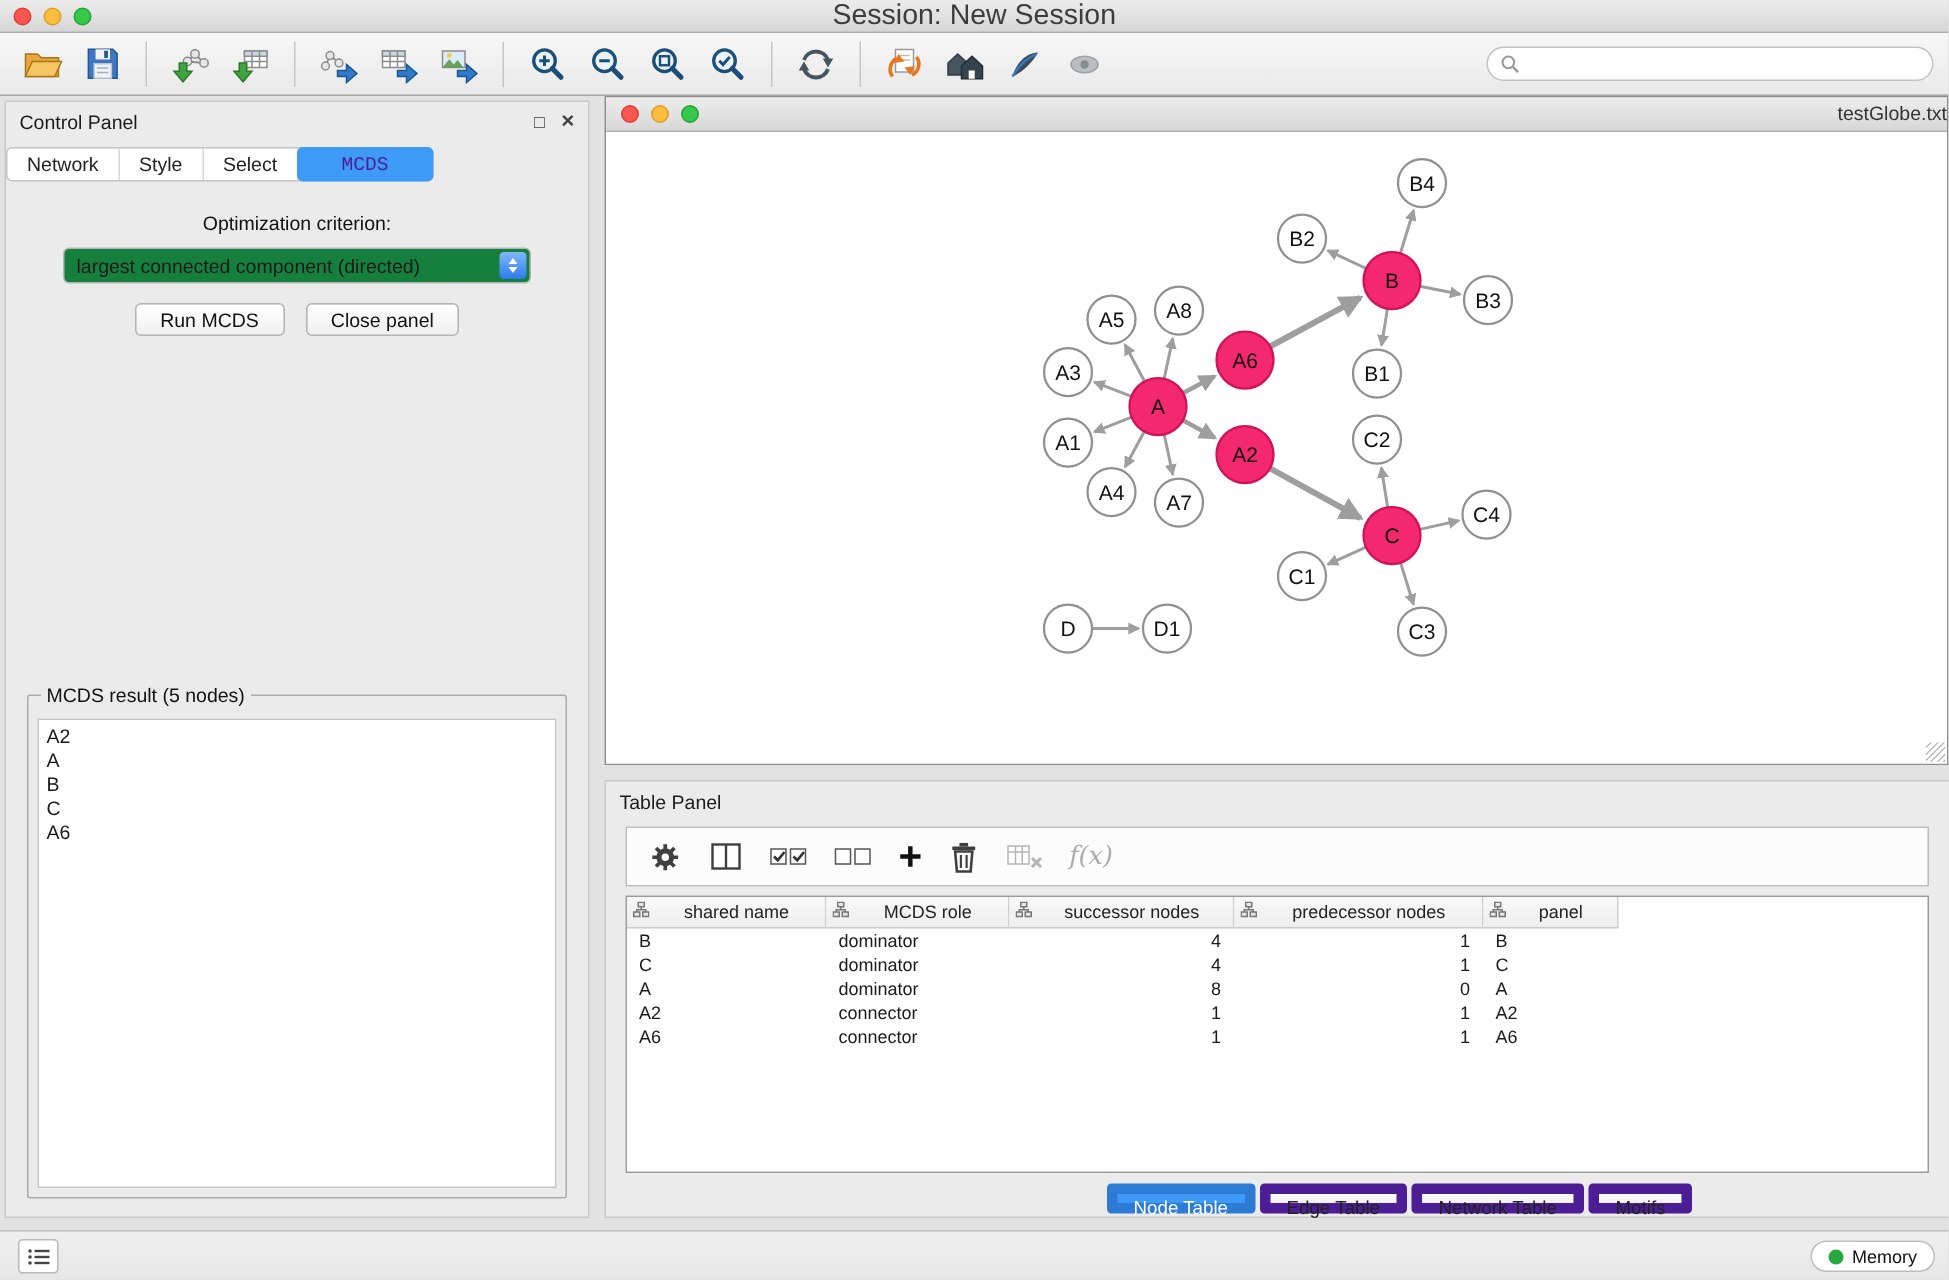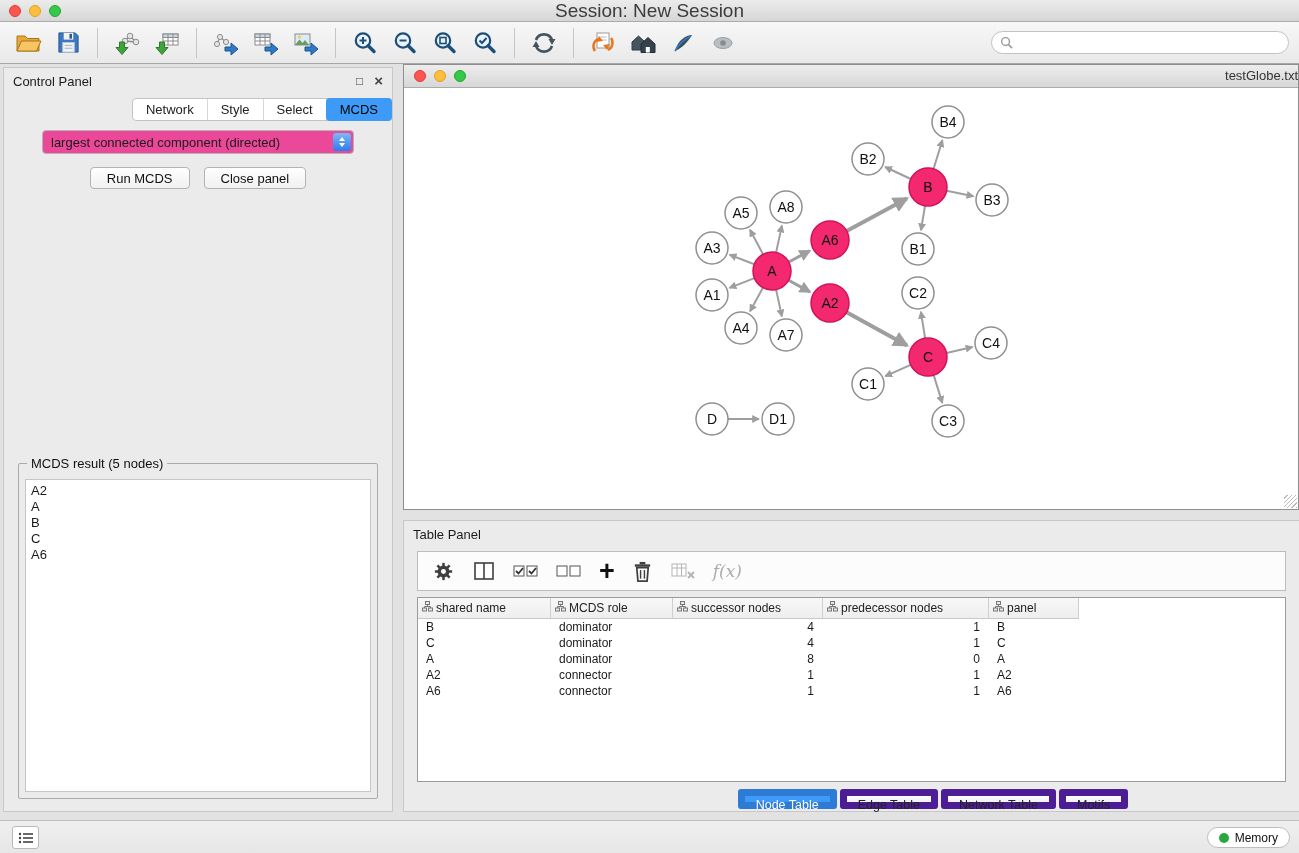--- a/index.html
+++ b/index.html
@@ -26,27 +26,27 @@
     border-radius:12px; display:flex; align-items:center; padding:0 8px; gap:5px; }
   .tb-search input { border:none; outline:none; flex:1; font-size:13px; background:transparent; font-family:inherit; }
 
   
   .control-panel { position:absolute; left:3px; top:67px; width:390px; height:745px;
     background:#EBEBEB; border:1px solid #C8C8C8; }
   .panel-header { height:26px; display:flex; align-items:center; padding:0 9px; font-size:13px; color:#1c1c1c; }
   .win-icons { margin-left:auto; display:flex; gap:11px; align-items:center; color:#444; }
   .float-glyph { font-size:12px; line-height:12px; cursor:pointer; }
   .close-glyph { font-weight:bold; font-size:15px; line-height:14px; cursor:pointer; }
-  .ctrl-tabs-wrap { display:flex; justify-content:flex-end; margin-top:4px; }
+  .ctrl-tabs-wrap { display:flex; justify-content:flex-start; margin-top:4px; }
   .ctrl-tabs { display:flex; background:#fff; border:1px solid #C4C4C4; border-radius:4px; }
   .ctab { padding:3px 13px; font-size:13px; color:#222; border-right:1px solid #D8D8D8; cursor:pointer; }
   .ctab:last-child { border-right:none; }
-  .ctab.active { background:#3E9AF7; color:#000000; border-radius:4px; margin:-1px; padding:4px 14px; }
+  .ctab.active { background:#3E9AF7; color:#4c1d95; border-radius:4px; margin:-1px; padding:4px 30px;font-family:Liberation Mono, monospace; }
   .opt-label { text-align:center; margin-top:20px; font-size:13px; color:#111; }
-  .combo { margin:9px auto 0; width:312px; height:24px; background:#ec4899; border:1px solid #B5B5B5;
+  .combo { margin:9px auto 0; width:312px; height:24px; background:#15803d; border:1px solid #B5B5B5;
     border-radius:4px; display:flex; align-items:center; font-size:13px; padding-left:8px; position:relative; cursor:pointer; }
   .combo-stepper { position:absolute; right:2px; top:2px; width:18px; height:18px; border-radius:3px;
     background:linear-gradient(#7FB7F8,#2E7BEE); display:flex; flex-direction:column; align-items:center; justify-content:center; gap:2px; }
   .arr-up { width:0; height:0; border-left:3.5px solid transparent; border-right:3.5px solid transparent; border-bottom:4px solid #fff; }
   .arr-down { width:0; height:0; border-left:3.5px solid transparent; border-right:3.5px solid transparent; border-top:4px solid #fff; }
   .btn-row { display:flex; justify-content:center; gap:14px; margin-top:13px; }
   .mac-btn { height:22px; padding:0 16px; font-size:13px; background:linear-gradient(#FFFFFF,#F0F0F0);
     border:1px solid #B3B3B3; border-radius:4px; color:#111; cursor:pointer; font-family:inherit; }
   .result-group { position:absolute; left:14px; right:14px; top:388px; bottom:12px;
     border:1px solid #ABABAB; border-radius:2px; padding:8px 6px 6px; }
@@ -70,21 +70,21 @@
   .tp-toolbar { position:absolute; left:13px; top:30px; width:869px; height:40px; background:#FCFCFC;
     border:1px solid #BDBDBD; display:flex; align-items:center; gap:17px; padding:0 14px; }
   .tp-tool { background:none; border:none; display:flex; align-items:center; justify-content:center; cursor:pointer; }
   .plus-glyph { font-size:27px; font-weight:bold; color:#111; line-height:22px; }
   .fx { font-family:"DejaVu Serif","Liberation Serif",serif; font-style:italic; font-size:17px; color:#ABABAB; }
   .tp-table { position:absolute; left:13px; top:76px; width:869px; height:185px; background:#fff;
     border:1px solid #9B9B9B; overflow:hidden; }
   .t-head { display:flex; height:21px; }
   .th { height:21px; background:linear-gradient(#F8F8F8,#EEEEEE); border-right:1px solid #CFCFCF;
     border-bottom:1px solid #C9C9C9; display:flex; align-items:center; padding:0 4px; gap:3px; font-size:12px; color:#222; cursor:pointer; }
-  .th .hlabel { flex:1; text-align:left; }
+  .th .hlabel { flex:1; text-align:center; }
   .t-body { }
   .tr { display:flex; height:16px; align-items:center; font-size:12px; cursor:default; }
   .td { height:16px; line-height:16px; padding:0 8px; border-right:1px solid transparent; white-space:nowrap; overflow:hidden; }
   .tp-tabs { position:absolute; left:0; right:0; top:268px; display:flex; justify-content:center; gap:3px; }
   .btab { height:20px; line-height:18px; padding:0 11px; font-size:12.5px; background:linear-gradient(#FFFFFF,#F1F1F1);
     border:7px solid #4c1d95; border-radius:3px; color:#222; cursor:pointer; }
   .btab.active { background:#3E9AF7; color:#fff; border-color:#2E7BD6; }
 
   
   .statusbar { position:absolute; left:0; top:820px; width:1299px; height:49px;
@@ -267,20 +267,21 @@
     </span>
   </div>
   <div class="ctrl-tabs-wrap">
       <div class="ctrl-tabs" id="ctrl-tabs">
         <div class="ctab">Network</div>
         <div class="ctab">Style</div>
         <div class="ctab">Select</div>
         <div class="ctab active">MCDS</div>
       </div>
     </div>
+  <div class="opt-label">Optimization criterion:</div>
   <div class="combo">
     <span>largest connected component (directed)</span>
     <span class="combo-stepper">
         <span class="arr-up"></span>
         <span class="arr-down"></span>
       </span>
   </div>
   <div class="btn-row">
     <button class="mac-btn">Run MCDS</button>
     <button class="mac-btn">Close panel</button>

